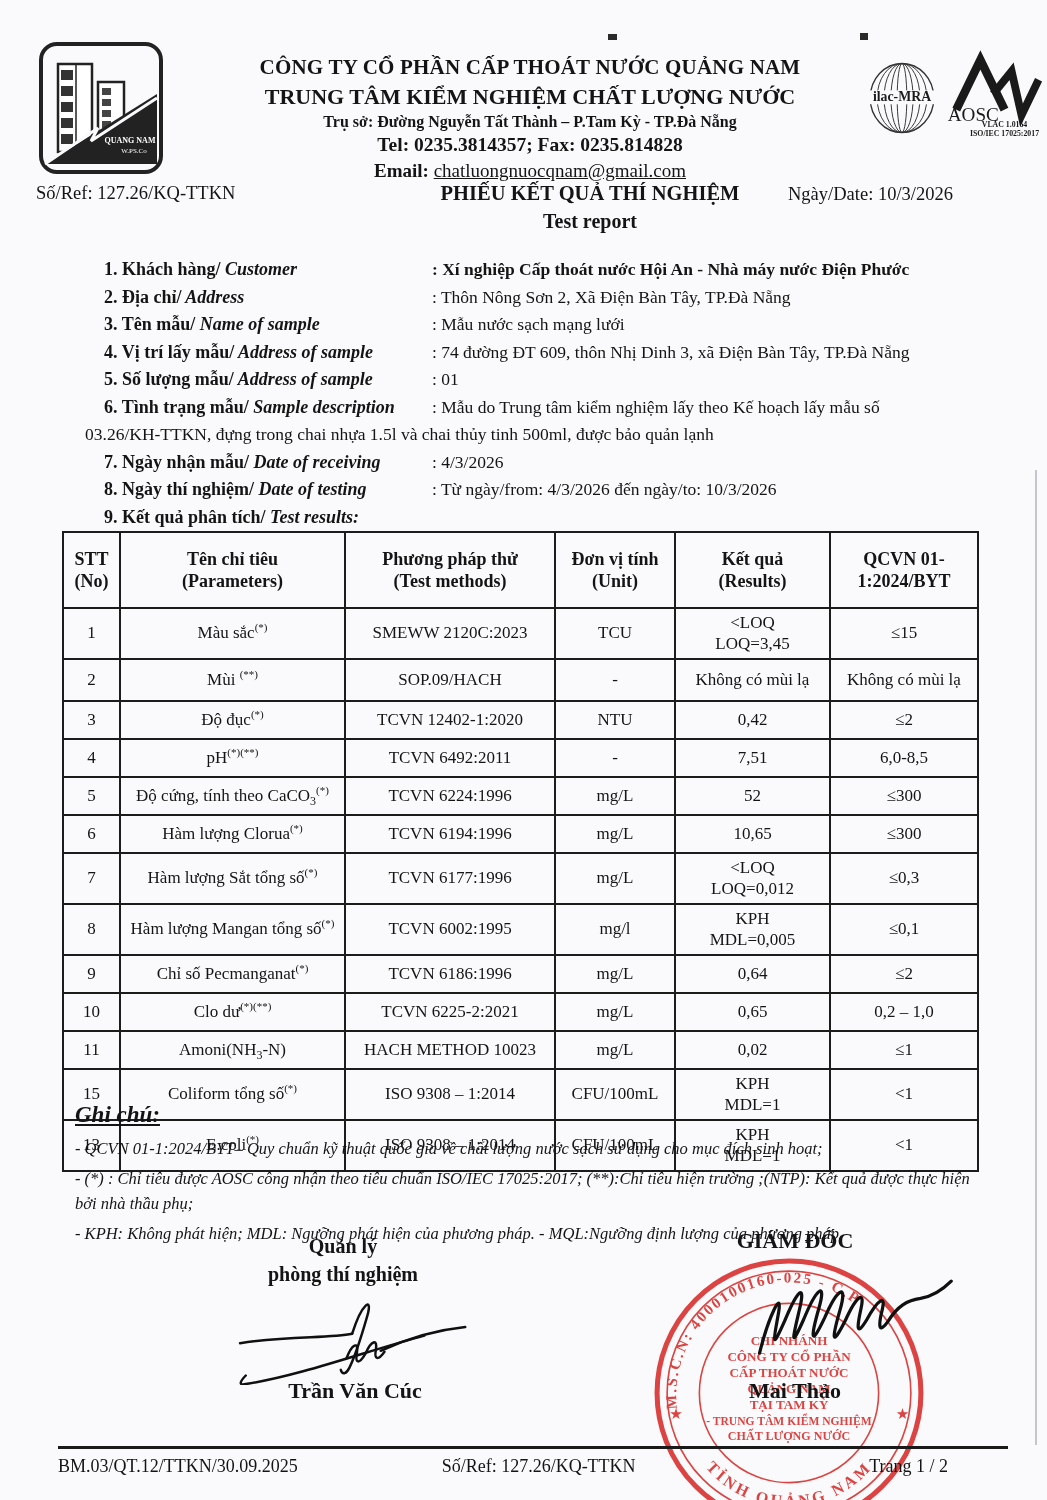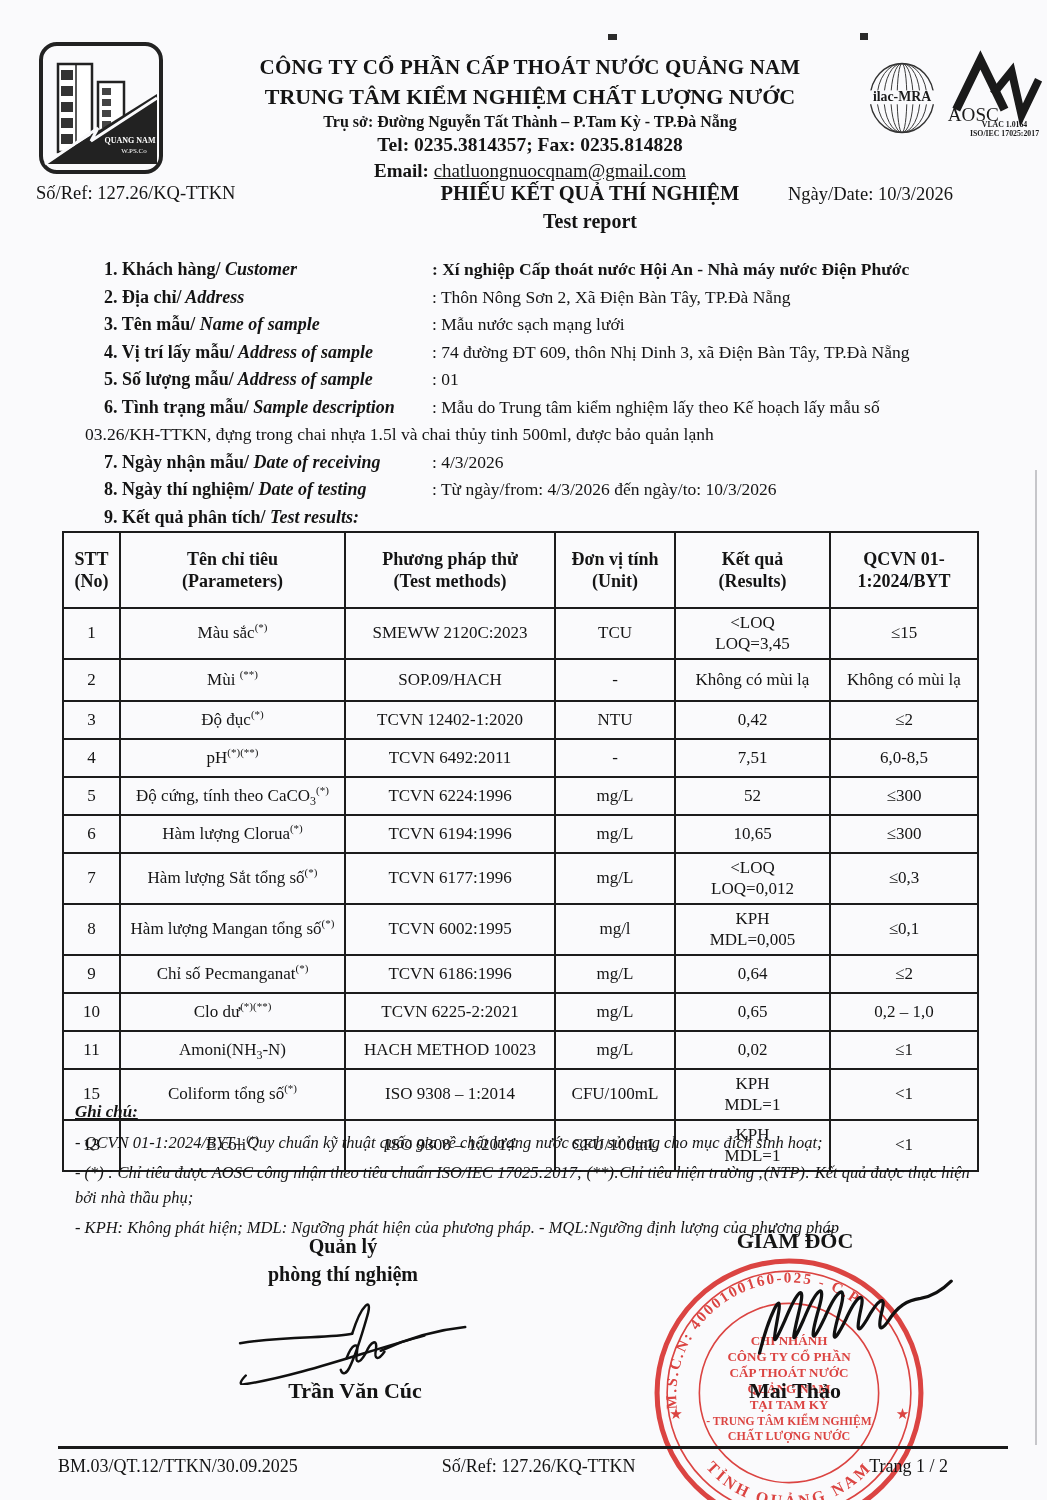--- a/index.html
+++ b/index.html
@@ -46,21 +46,21 @@
   .results-table th{font-weight:700;font-size:18px;height:72px;line-height:1.25;}
   .results-table td{height:34px;line-height:1.18;}
   tr.tall td{height:47px;}
   tr.mid td{height:38px;}
   col.c-no{width:57px;} col.c-param{width:225px;} col.c-method{width:210px;}
   col.c-unit{width:120px;} col.c-result{width:155px;} col.c-limit{width:148px;}
   .results-table sup{font-size:11px;} .results-table sub{font-size:12px;}
 
   
   .notes{position:absolute;left:75px;top:1102px;width:920px;}
-  .notes-heading{font-weight:700;font-style:italic;text-decoration:underline;font-size:17px;margin-bottom:8px;}
+  .notes-heading{font-weight:700;font-style:italic;text-decoration:underline;font-size:23px;margin-bottom:8px;}
   .note-line{font-style:italic;font-size:16.5px;line-height:1.55;margin-bottom:4px;}
 
   
   .sig-left-title{position:absolute;left:208px;top:1232px;width:270px;text-align:center;font-weight:700;font-size:20px;line-height:1.4;white-space:pre-line;}
   .sig-left-svg{position:absolute;left:228px;top:1290px;}
   .sig-left-name{position:absolute;left:220px;top:1378px;width:270px;text-align:center;font-weight:700;font-size:22px;}
   .sig-right-title{position:absolute;left:660px;top:1228px;width:270px;text-align:center;font-weight:700;font-size:22px;}
   .stamp{position:absolute;left:648px;top:1252px;opacity:.9;}
   .sig-right-svg{position:absolute;left:740px;top:1262px;}
   .sig-right-name{position:absolute;left:660px;top:1378px;width:270px;text-align:center;font-weight:700;font-size:22px;}

